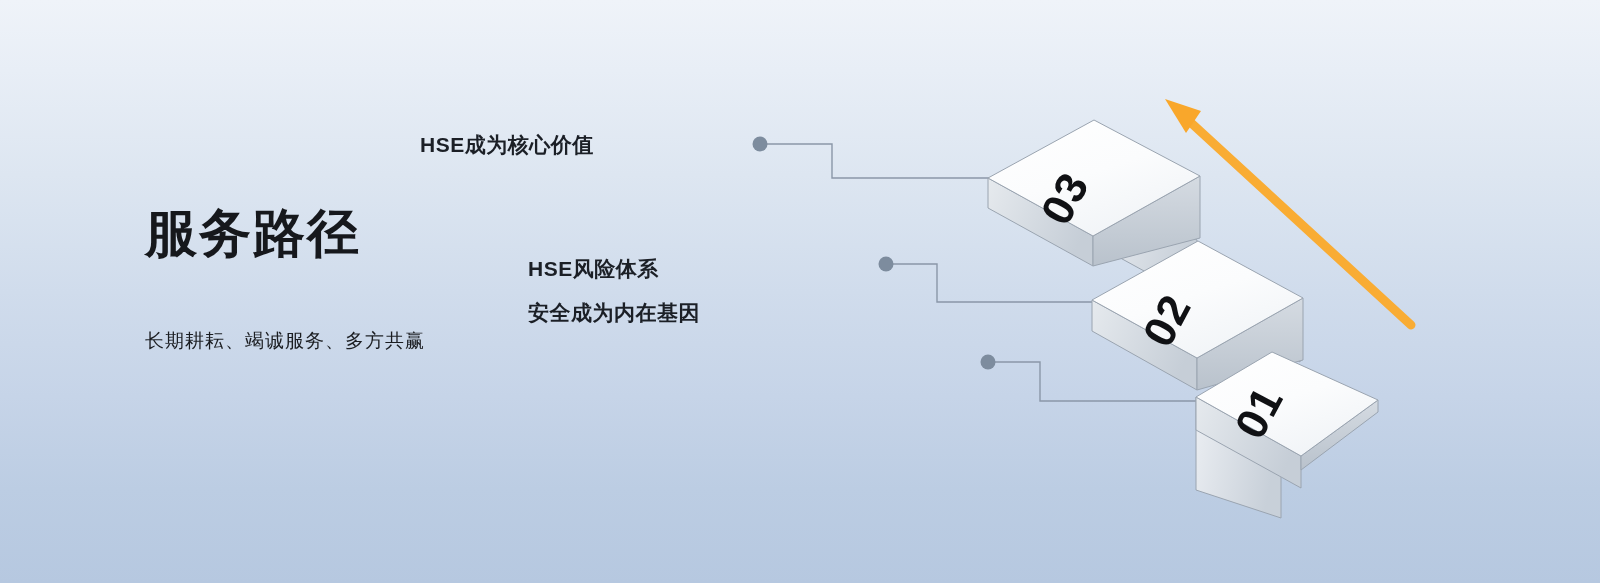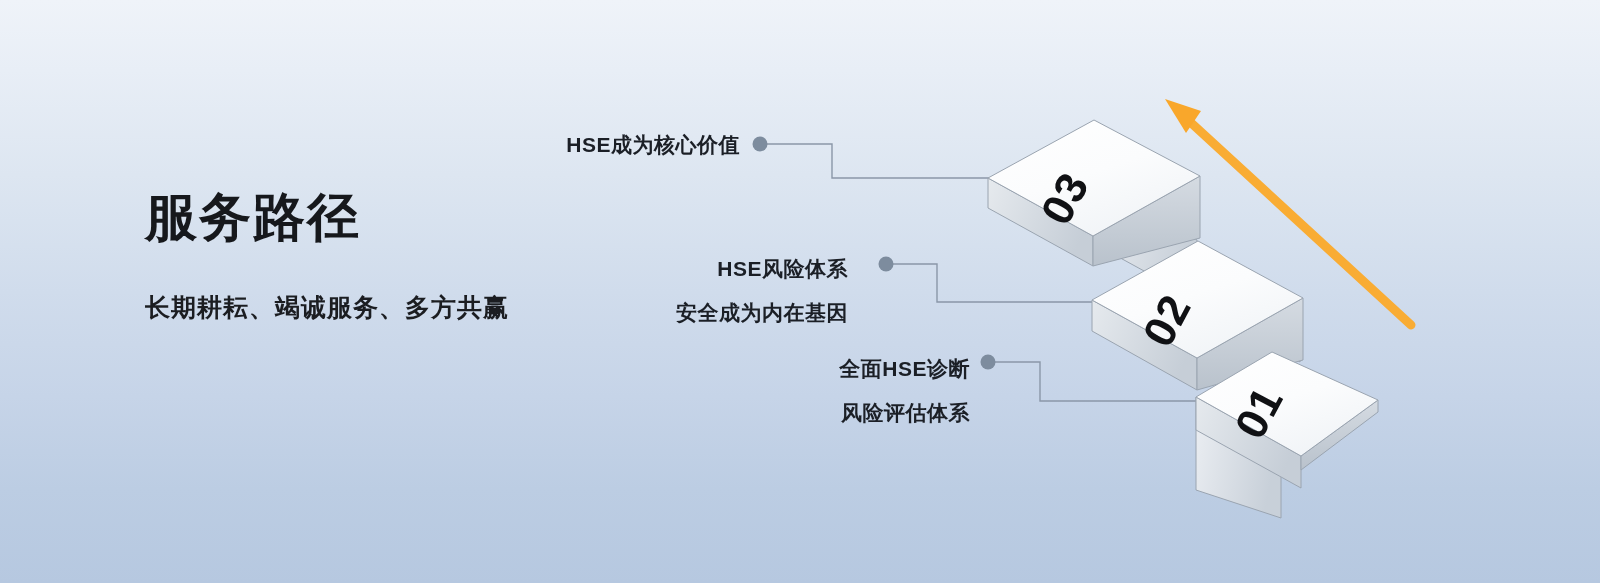--- a/index.html
+++ b/index.html
@@ -23,45 +23,45 @@
         #d0dcec 50%,
         #c6d4e8 68%,
         #bccde3 84%,
         #b6c8e0 100%);
     overflow: hidden;
   }
   
   #headline-block {
     position: absolute;
     left: 145px;
-    top: 186px;
+    top: 202px;
     width: 520px;
   }
   #page-title {
     font-size: 52px;
     font-weight: 700;
     color: #16181c;
     letter-spacing: 2px;
     line-height: 62px;
     margin: 0;
     white-space: nowrap;
   }
   #page-subtitle {
-    font-size: 25px;
-    font-weight: 700;
+    font-size: 19px;
+    font-weight: 400;
     color: #1b1d21;
     letter-spacing: 1px;
     line-height: 34px;
-    margin: 42px 0 0 0;
+    margin: 60px 0 0 0;
     white-space: nowrap;
   }
   
   .step-caption {
     position: absolute;
-    text-align: right;
+    text-align: left;
     color: #1b1f26;
     font-size: 21px;
     font-weight: 700;
     letter-spacing: 0.5px;
     line-height: 44px;
     white-space: nowrap;
   }
   .caption-line {
     display: block;
   }
@@ -94,24 +94,20 @@
     <h1 id="page-title">服务路径</h1>
     <p id="page-subtitle">长期耕耘、竭诚服务、多方共赢</p>
   </div>
 
   <div class="step-caption" id="caption-3">
     <span class="caption-line">HSE成为核心价值</span>
   </div>
   <div class="step-caption" id="caption-2">
     <span class="caption-line">HSE风险体系</span>
     <span class="caption-line">安全成为内在基因</span>
-  </div>
-  <div class="step-caption" id="caption-1">
-    <span class="caption-line">全面HSE诊断</span>
-    <span class="caption-line">风险评估体系</span>
   </div>
 
   <svg id="scene-svg" viewBox="0 0 1600 583" xmlns="http://www.w3.org/2000/svg">
     <defs>
       <linearGradient id="topFace" x1="0" y1="0" x2="0.6" y2="1">
         <stop offset="0%" stop-color="#ffffff"></stop>
         <stop offset="55%" stop-color="#fbfcfd"></stop>
         <stop offset="100%" stop-color="#f1f4f7"></stop>
       </linearGradient>
       <linearGradient id="leftFace" x1="0" y1="0" x2="1" y2="0.4">

